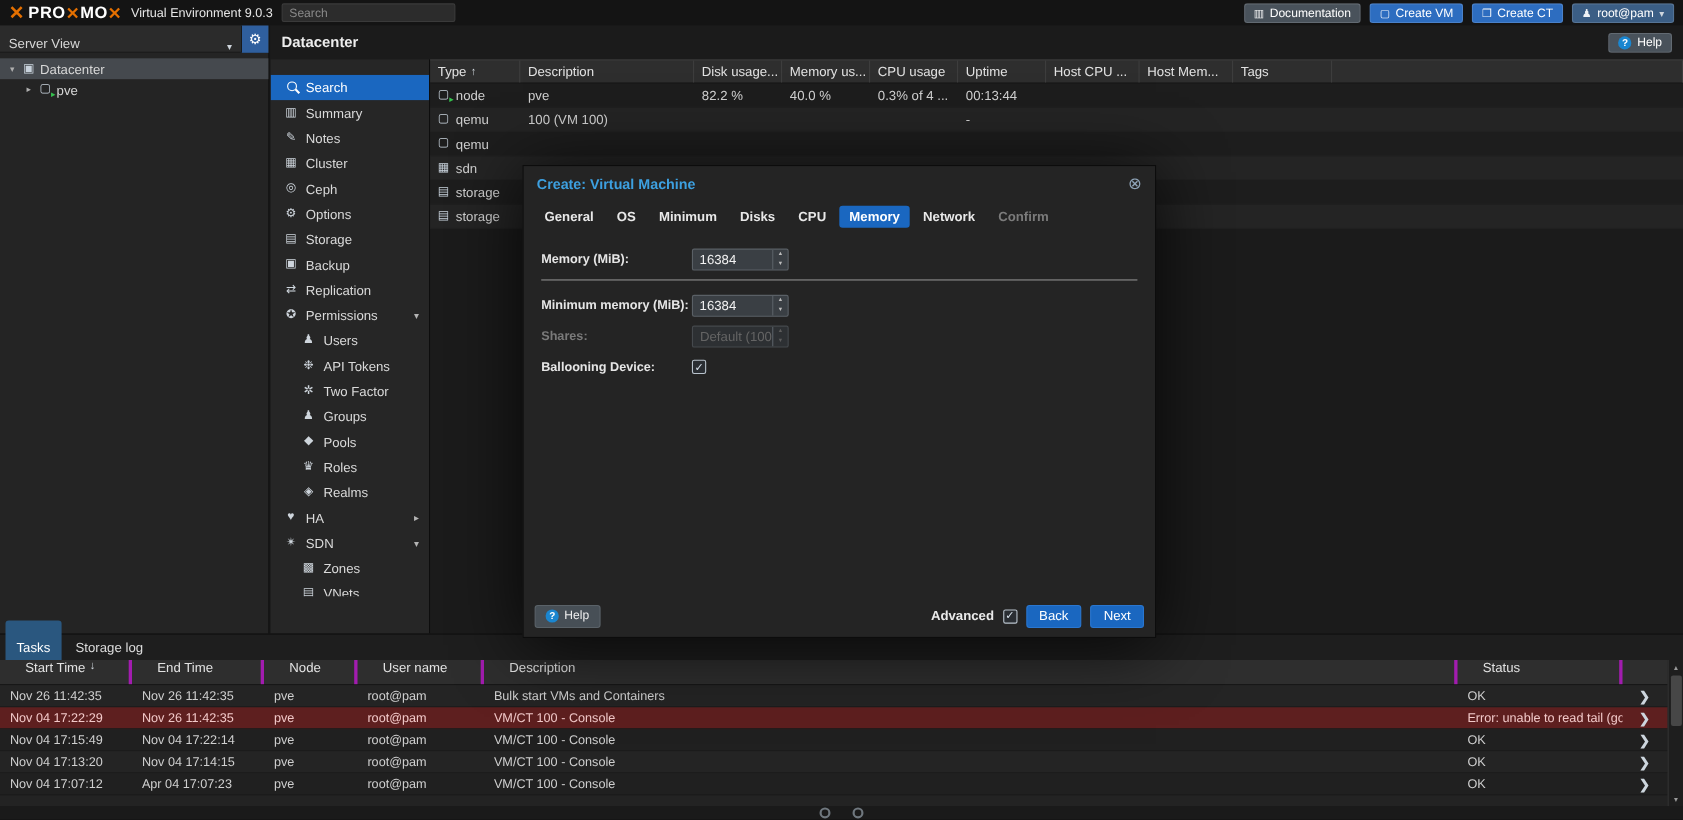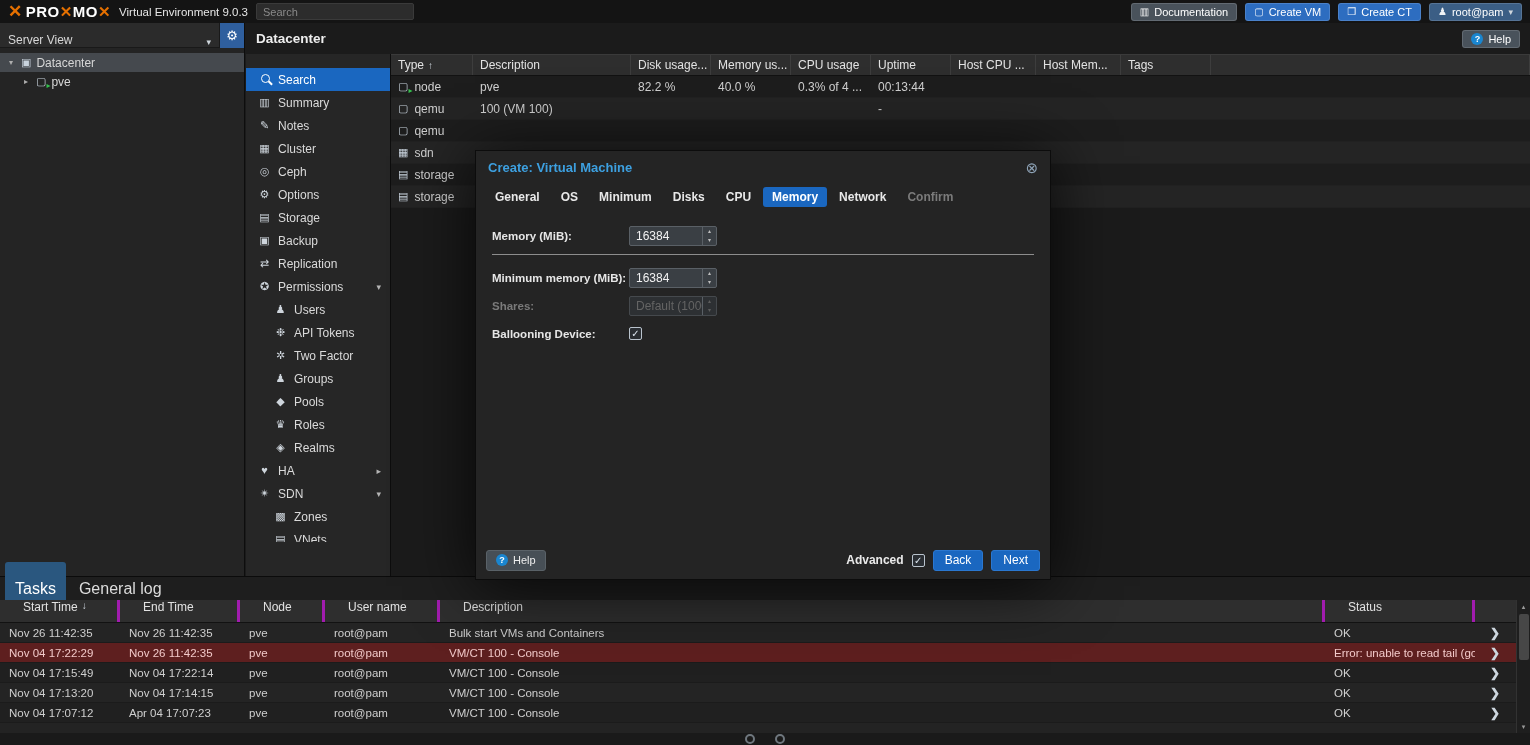--- a/index.html
+++ b/index.html
@@ -115,21 +115,21 @@
     border-radius:3px;height:21px;padding:0 9px;font-size:11px;color:#eee;cursor:pointer}
   .fspacer{flex:1}
   .adv-label{font-weight:bold;font-size:12px;color:#eaeaea}
   .btn-blue{background:#1a67c0;border:1px solid #2a77d0;color:#fff;border-radius:3px;height:21px;
     padding:0 11px;font-size:12px;display:inline-flex;align-items:center;cursor:pointer}
 
   
   #taskspanel{position:absolute;left:0;right:0;bottom:12px;height:157px;background:#232323;
     border-top:1px solid #0b0b0b;display:flex;flex-direction:column}
   .task-tabs{height:23px;display:flex;align-items:center;gap:3px;padding-left:5px;background:#1e1e1e}
-  .ttab{padding:18px 10px;font-size:16px;color:#dcdcdc;border-radius:3px;cursor:pointer}
+  .ttab{padding:18px 10px;font-size:12px;color:#dcdcdc;border-radius:3px;cursor:pointer}
   .ttab.active{background:#2a577f;color:#fff}
   .task-grid{flex:1;position:relative}
   .tgrid-header{display:flex;height:23px;background:#2e2e2e;border-bottom:1px solid #121212;color:#e2e2e2}
   .th{display:flex;gap:4px;padding:0 23px;border-right:3px solid #a21caf;
     white-space:nowrap;overflow:hidden;font-size:12px}
   .tw0{width:120px;flex:none}.tw1{width:120px;flex:none}.tw2{width:85px;flex:none}.tw3{width:115px;flex:none}
   .tw4{width:885px;flex:none}.tw5{width:150px;flex:none}.twfill{flex:1}
   .trow{display:flex;height:20px;align-items:center;color:#cfcfcf;background:#242424;border-bottom:1px solid #1b1b1b}
   .trow.alt{background:#202020}
   .trow.error{background:#5e1f1f;color:#f2c9c9}
@@ -472,21 +472,21 @@
         <span>✓</span>
       </span>
       <button class="btn-blue">Back</button>
       <button class="btn-blue">Next</button>
     </div>
   </div>
 
   <section id="taskspanel">
     <div class="task-tabs">
       <span class="ttab active">Tasks</span>
-      <span class="ttab">General log</span>
+      <span class="ttab">Storage log</span>
     </div>
     <div class="task-grid">
       <div class="tgrid-header">
         <div class="th tw0">
           <span>Start Time</span>
           <span class="sortarrow">↓</span>
         </div>
         <div class="th tw1">
             <span>End Time</span>
           </div>

